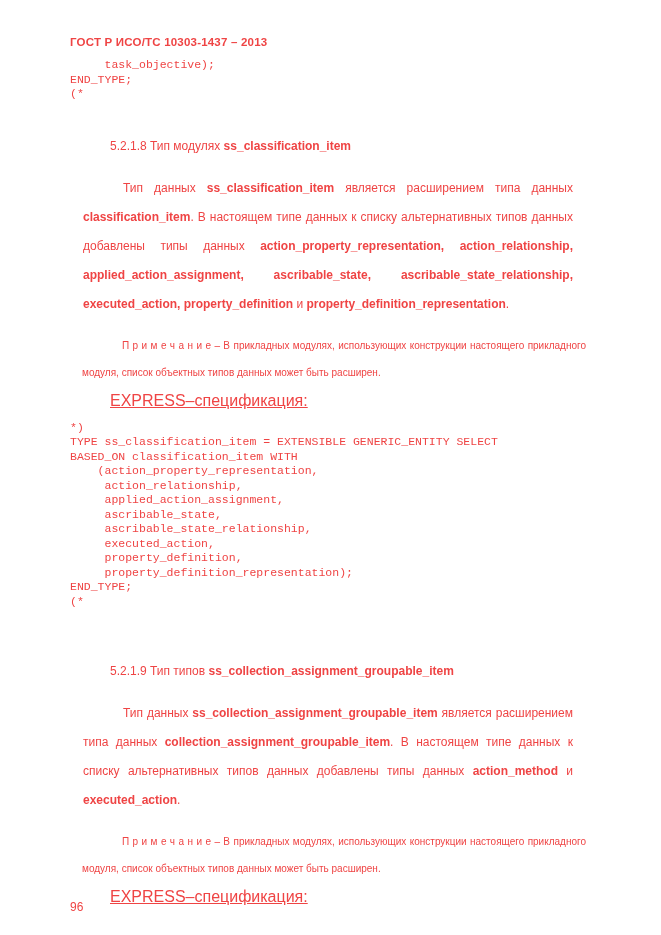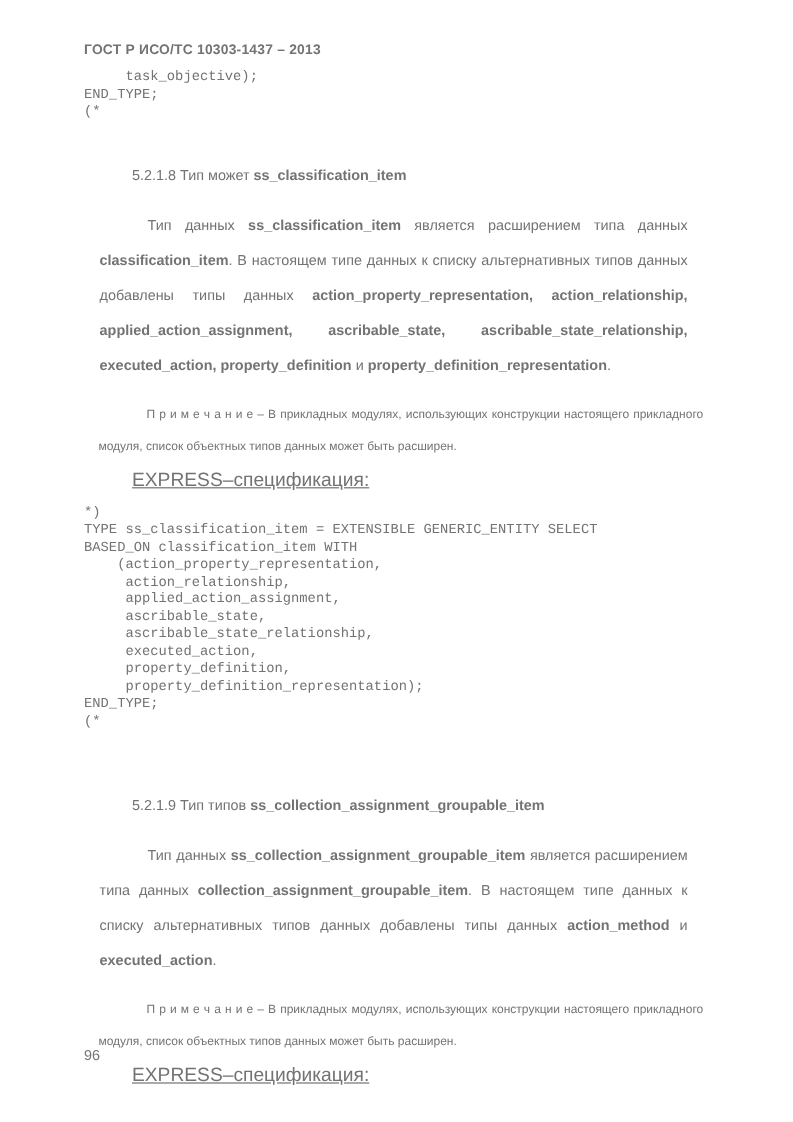--- a/index.html
+++ b/index.html
@@ -1,21 +1,21 @@
 <!DOCTYPE html>
 <html><head>
 <meta charset="utf-8">
 <style>
   html, body { margin: 0; padding: 0; background: #ffffff; }
   .page {
     position: relative;
     width: 622px;
     height: 935px;
     background: #ffffff;
-    color: #737373;
+    color: #ef4444;
     font-family: "Liberation Sans", sans-serif;
     overflow: hidden;
   }
   .content { padding: 36px 36px 0 70px; }
   .doc-header {
     font-size: 11.5px;
     font-weight: bold;
     letter-spacing: 0.2px;
     margin: 0 0 10px 0;
   }
@@ -27,35 +27,35 @@
     white-space: pre;
   }
   .code-mid { margin-top: 6px; }
   .heading { font-size: 12px; line-height: 29px; margin: 30px 0 0 0; text-indent: 40px; }
   .heading-2 { margin-top: 48px; }
   .para { font-size: 12px; line-height: 29px; margin: 13px; text-align: justify; text-indent: 40px; }
   .note { font-size: 10px; line-height: 27px; margin: 6px 0 0 12px; text-align: justify; text-indent: 40px; }
   .express { font-size: 16px; line-height: 29px; margin: 0 0 6px 0; text-indent: 40px; }
   .express .u { text-decoration: underline; }
   .b { font-weight: bold; }
-  .page-number { position: absolute; left: 70px; top: 872px; font-size: 12px; }
+  .page-number { position: absolute; left: 70px; top: 900px; font-size: 12px; }
 </style>
 </head>
 <body>
 
 <div class="page">
   <div class="content">
 
     <div class="doc-header">ГОСТ Р ИСО/ТС 10303-1437 – 2013</div>
 
     <pre class="code">     task_objective);
 END_TYPE;
 (*</pre>
 
-    <p class="heading"><span>5.2.1.8 Тип может </span><span class="b">ss_classification_item</span></p>
+    <p class="heading"><span>5.2.1.8 Тип модулях </span><span class="b">ss_classification_item</span></p>
 
     <p class="para"><span>Тип данных </span><span class="b">ss_classification_item</span><span> является расширением типа данных </span><span class="b">classification_item</span><span>. В настоящем типе данных к списку альтернативных типов данных добавлены типы данных </span><span class="b">action_property_representation, action_relationship, applied_action_assignment, ascribable_state, ascribable_state_relationship, executed_action, property_definition</span><span> и </span><span class="b">property_definition_representation</span><span>.</span></p>
 
     <p class="note">П р и м е ч а н и е – В прикладных модулях, использующих конструкции настоящего прикладного модуля, список объектных типов данных может быть расширен.</p>
 
     <p class="express"><span class="u">EXPRESS–спецификация:</span></p>
 
     <pre class="code code-mid">*)
 TYPE ss_classification_item = EXTENSIBLE GENERIC_ENTITY SELECT
 BASED_ON classification_item WITH

